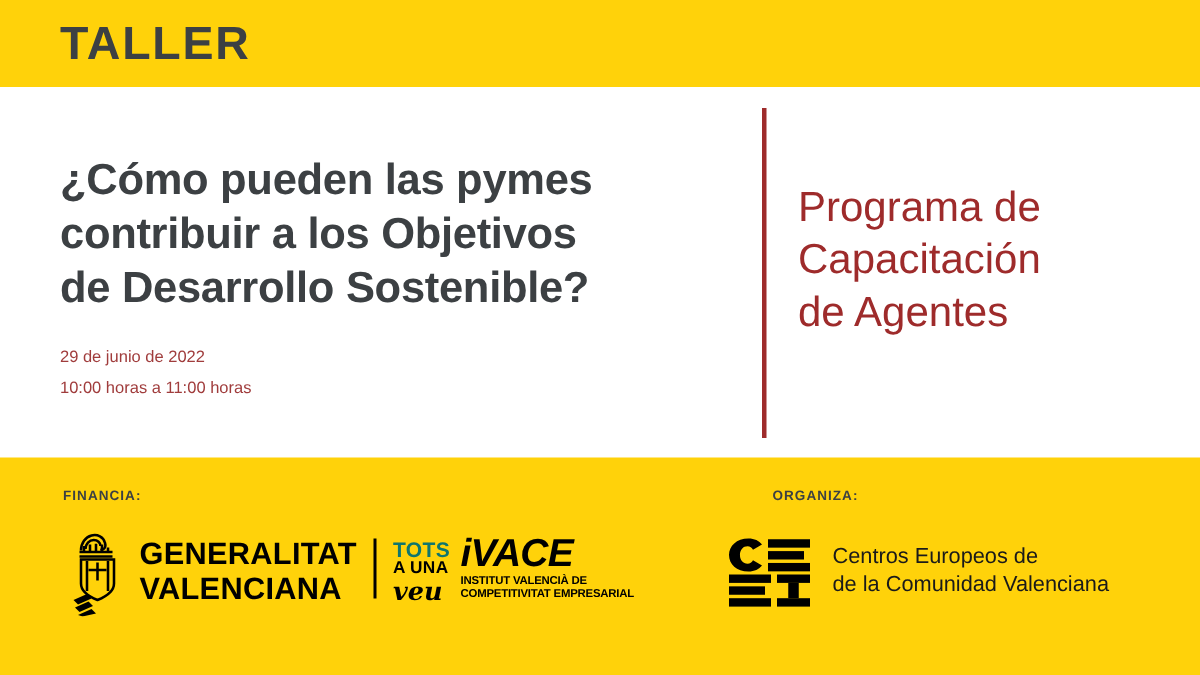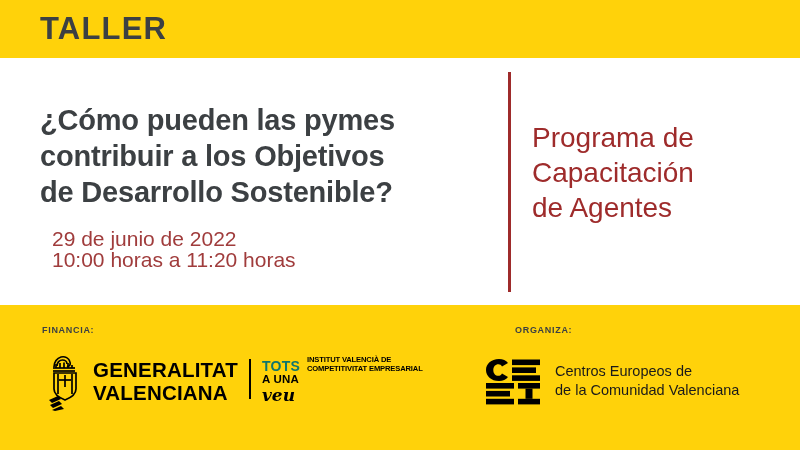--- a/index.html
+++ b/index.html
@@ -69,26 +69,25 @@
     white-space: nowrap;
   }
 
   .date-block {
     position: absolute;
     left: 40px;
     top: 170px;
     width: 430px;
   }
   .date-line {
-    font-size: 21px;
+    font-size: 11px;
     font-weight: 400;
     color: #a03c3c;
     line-height: 21px;
     white-space: nowrap;
-    margin-left: 12px;
   }
 
   .divider {
     position: absolute;
     left: 508px;
     top: 14px;
     width: 3px;
     height: 220px;
     background: #9e2b2b;
   }
@@ -250,21 +249,21 @@
   <div class="mid">
 
     <div class="title-block">
       <div class="title-line">¿Cómo pueden las pymes</div>
       <div class="title-line">contribuir a los Objetivos</div>
       <div class="title-line">de Desarrollo Sostenible?</div>
     </div>
 
     <div class="date-block">
       <div class="date-line">29 de junio de 2022</div>
-      <div class="date-line">10:00 horas a 11:20 horas</div>
+      <div class="date-line">10:00 horas a 11:00 horas</div>
     </div>
 
     <div class="divider"></div>
 
     <div class="program-block">
       <div class="program-line">Programa de</div>
       <div class="program-line">Capacitación</div>
       <div class="program-line">de Agentes</div>
     </div>
   </div>
@@ -314,20 +313,21 @@
       <div class="gva-sep"></div>
 
       <div class="gva-slogan">
         <div class="slogan-tots">TOTS</div>
         <div class="slogan-auna">A UNA</div>
         <div class="slogan-veu">veu</div>
       </div>
     </div>
 
     <div class="ivace-logo">
+      <div class="ivace-word">iVACE</div>
       <div class="ivace-sub">INSTITUT VALENCIÀ DE</div>
       <div class="ivace-sub">COMPETITIVITAT EMPRESARIAL</div>
     </div>
 
     <div class="ceei-logo">
       <svg class="ceei-mark" viewBox="0 0 58 48">
         <g fill="#000">
 
           <path d="M15 2 C7 2 2 7 2 13 C2 19 7 24 15 24 C19 24 22 22.5 24 20 L18 16.5 C17.2 18 16 18.8 14.4 18.8 C11.4 18.8 9.3 16.5 9.3 13 C9.3 9.5 11.4 7.2 14.4 7.2 C16 7.2 17.2 8 18 9.5 L24 6 C22 3.5 19 2 15 2 Z"></path>
 

